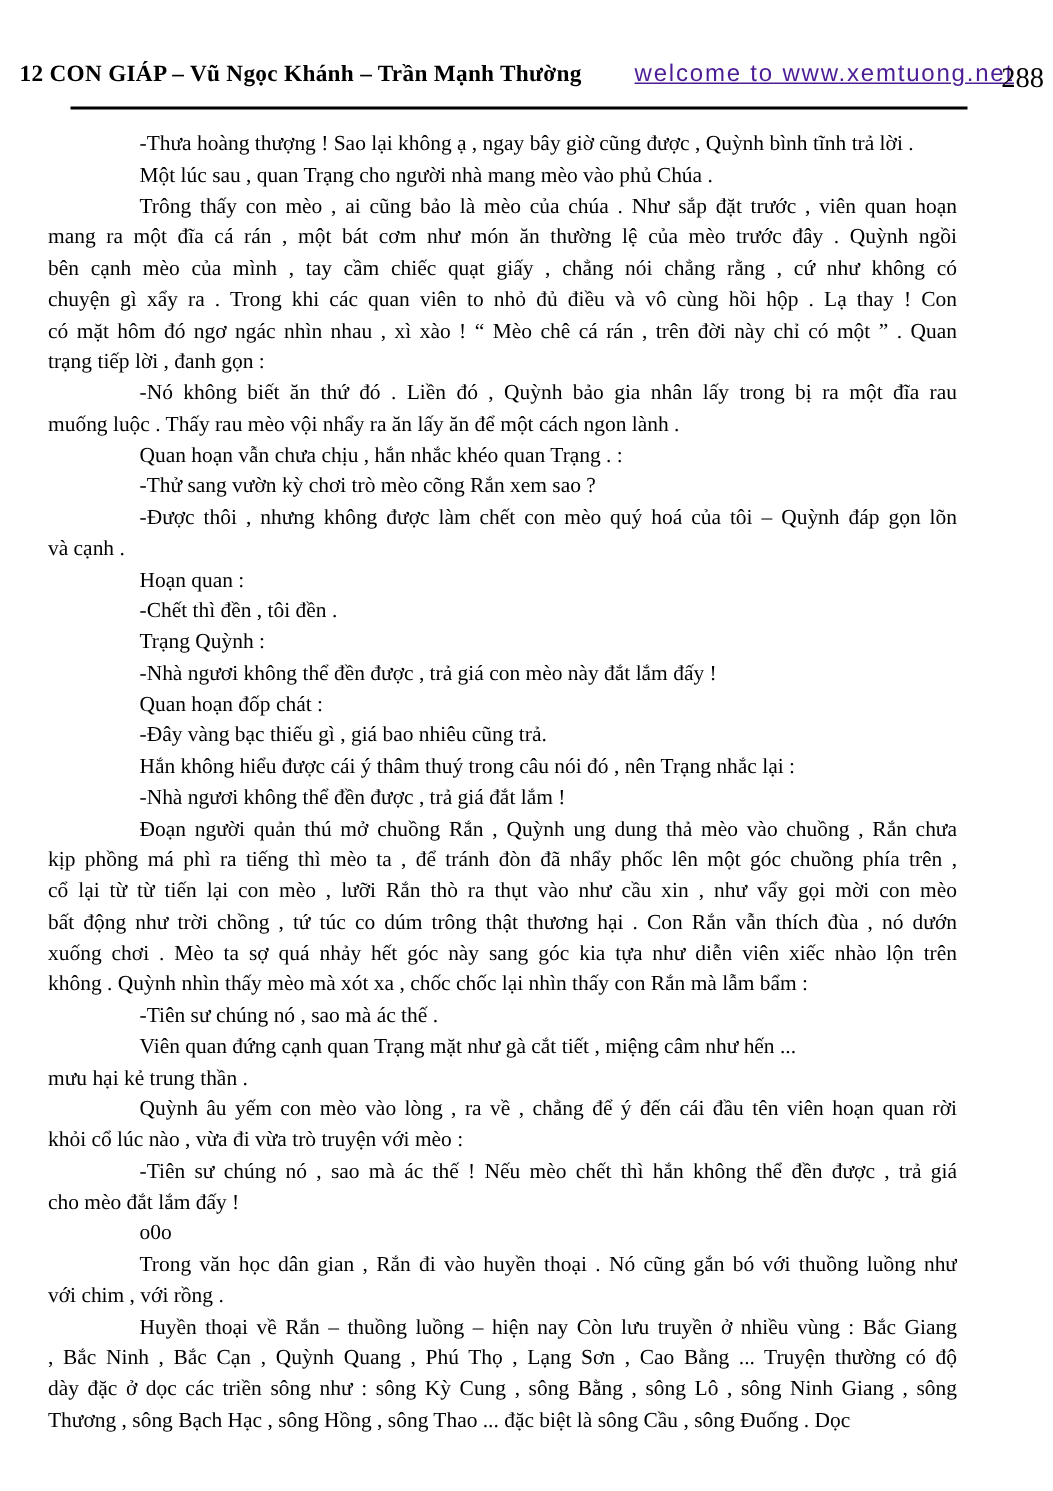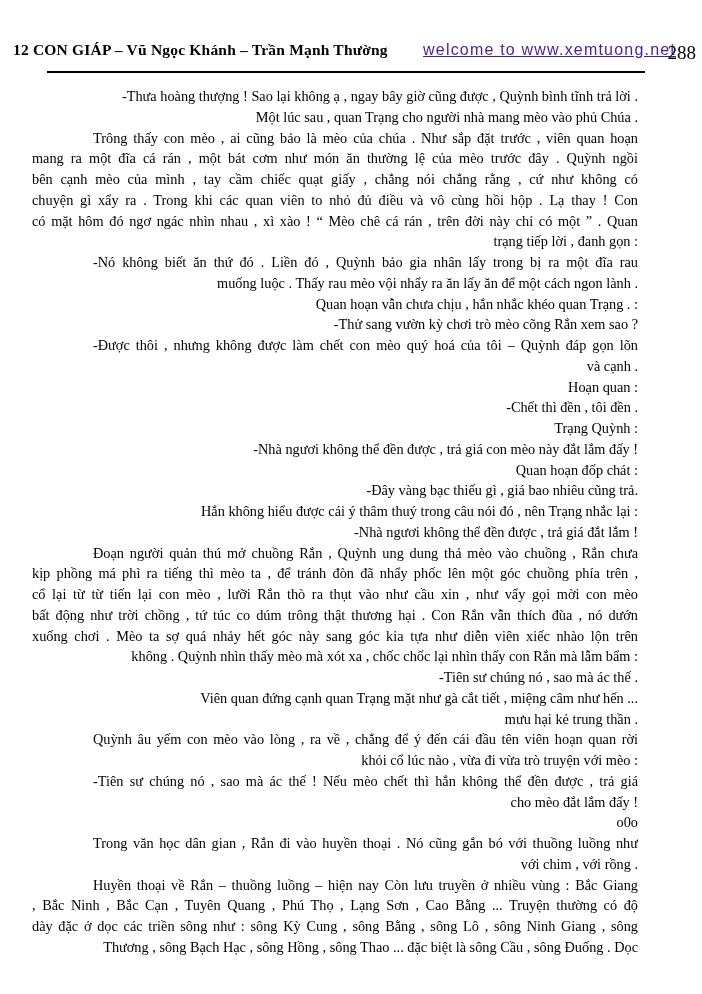--- a/index.html
+++ b/index.html
@@ -64,21 +64,21 @@
     position: absolute;
     top: 86px;
     left: 32px;
     width: 606px;
     font-size: 14.3px;
     line-height: 20.75px;
   }
   .line {
     height: 20.75px;
     overflow: hidden;
-    text-align: right;
+    text-align: left;
   }
   .line.just {
     text-align: justify;
     text-align-last: justify;
   }
   .line.indent {
     text-indent: 61px;
   }
 </style>
 </head>
@@ -124,17 +124,17 @@
       <div class="line indent">Viên quan đứng cạnh quan Trạng mặt như gà cắt tiết , miệng câm như hến ...</div>
       <div class="line">mưu hại kẻ trung thần .</div>
       <div class="line indent just">Quỳnh âu yếm con mèo vào lòng , ra về , chẳng để ý đến cái đầu tên viên hoạn quan rời</div>
       <div class="line">khỏi cổ lúc nào , vừa đi vừa trò truyện với mèo :</div>
       <div class="line indent just">-Tiên sư chúng nó , sao mà ác thế ! Nếu mèo chết thì hắn không thể đền được , trả giá</div>
       <div class="line">cho mèo đắt lắm đấy !</div>
       <div class="line indent">o0o</div>
       <div class="line indent just">Trong văn học dân gian , Rắn đi vào huyền thoại . Nó cũng gắn bó với thuồng luồng như</div>
       <div class="line">với chim , với rồng .</div>
       <div class="line indent just">Huyền thoại về Rắn – thuồng luồng – hiện nay Còn lưu truyền ở nhiều vùng : Bắc Giang</div>
-      <div class="line just">, Bắc Ninh , Bắc Cạn , Tuyên Quang , Phú Thọ , Lạng Sơn , Cao Bằng ... Truyện thường có độ</div>
+      <div class="line just">, Bắc Ninh , Bắc Cạn , Quỳnh Quang , Phú Thọ , Lạng Sơn , Cao Bằng ... Truyện thường có độ</div>
       <div class="line just">dày đặc ở dọc các triền sông như : sông Kỳ Cung , sông Bằng , sông Lô , sông Ninh Giang , sông</div>
       <div class="line">Thương , sông Bạch Hạc , sông Hồng , sông Thao ... đặc biệt là sông Cầu , sông Đuống . Dọc</div>
     </div>
 </div>
 
 </body></html>

